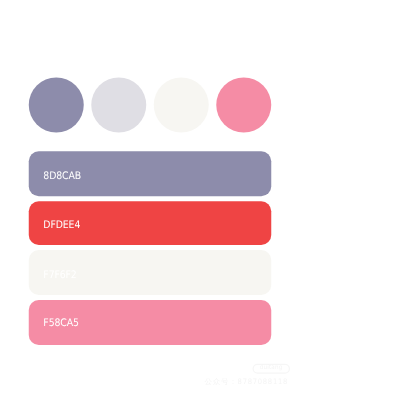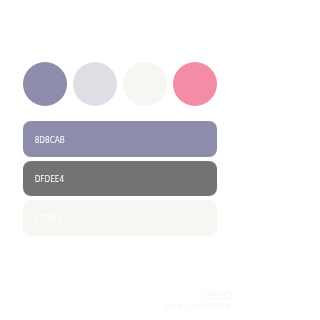--- a/index.html
+++ b/index.html
@@ -99,25 +99,28 @@
     <div class="dot i0" style="background: rgb(141, 140, 171);"></div>
     <div class="dot i1" style="background: rgb(223, 222, 228);"></div>
     <div class="dot i2" style="background: rgb(247, 246, 242);"></div>
     <div class="dot i3" style="background: rgb(245, 140, 165);"></div>
   </div>
 
   <div class="bars">
     <div class="bar i0" style="background: rgb(141, 140, 171); text-decoration: underline;">
       <span class="bar-label" style="color: rgb(255, 255, 255);">8D8CAB</span>
     </div>
-    <div class="bar i1" style="background: #737373; text-decoration: underline;">
+    <div class="bar i1" style="background: #ef4444; text-decoration: underline;">
       <span class="bar-label" style="color: rgb(255, 255, 255);">DFDEE4</span>
     </div>
     <div class="bar i2" style="background: rgb(247, 246, 242);">
       <span class="bar-label" style="color: rgb(255, 255, 255);">F7F6F2</span>
+    </div>
+    <div class="bar i3" style="background: rgb(245, 140, 165);">
+      <span class="bar-label" style="color: rgb(255, 255, 255);">F58CA5</span>
     </div>
   </div>
 
   <div class="wm-logo">
     <span class="wm-logo-text">duitang</span>
   </div>
   <div class="wm-caption">公众号：8787088118</div>
 
 </div>
 

